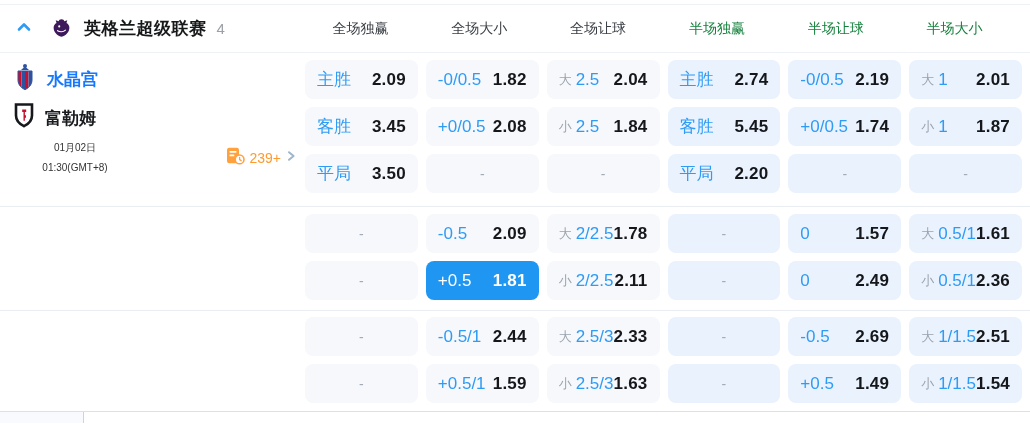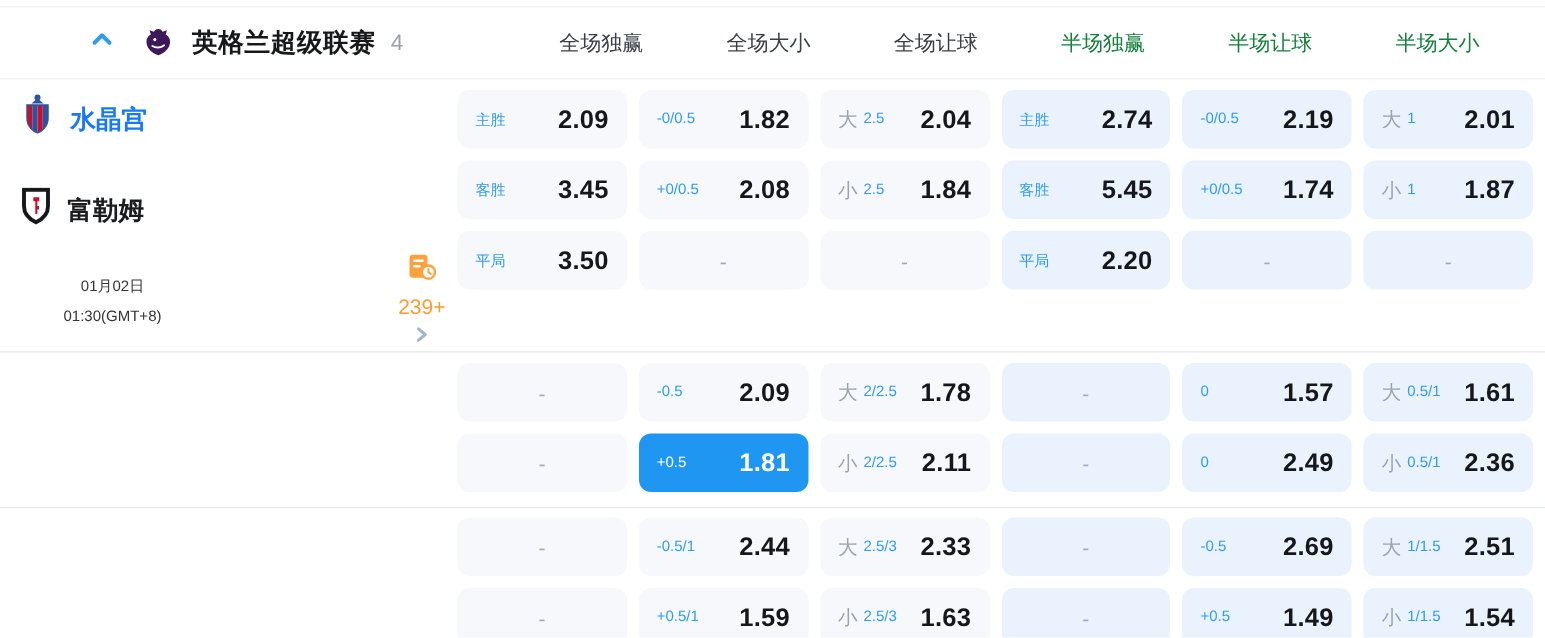--- a/index.html
+++ b/index.html
@@ -3,57 +3,57 @@
 <meta charset="utf-8">
 <style>
   * { box-sizing: border-box; margin: 0; padding: 0; }
   html,body { width: 1030px; height: 425px; background: #fff; overflow: hidden;
               font-family: "Liberation Sans", "DejaVu Sans", sans-serif; }
   .panel { width: 1030px; height: 425px; background: #fff; }
   .top-line { height: 5px; border-bottom: 1px solid #eef1f5; }
 
   
   .hdr { height: 48px; display: flex; align-items: center; border-bottom: 1px solid #eef1f5; }
-  .hdr-left { width: 305px; display: flex; align-items: center; flex: none; margin-left: 44px; }
+  .hdr-left { width: 305px; display: flex; align-items: center; flex: none; }
   .collapse-btn { margin-left: 14px; width: 20px; height: 20px; display: flex; align-items: center; justify-content: center; cursor: pointer; }
   .pl-logo { margin-left: 17px; display: flex; align-items: center; }
   .league-title { margin-left: 12px; font-size: 17px; font-weight: 700; color: #17181a; letter-spacing: .5px; }
   .match-count { margin-left: 10px; font-size: 15px; color: #9aa0a6; }
   .hdr-cols { flex: 1; display: flex; gap: 8px; padding-right: 20px; }
   .col-h { flex: 1; text-align: center; font-size: 14px; color: #3a3f45; cursor: pointer; }
   .col-h.active { color: #15803d; }
 
   
   .group { display: flex; }
   .group.g0 { padding-top: 7px; padding-bottom: 13px; }
   .group.g1 { padding-top: 7px; padding-bottom: 10px; }
   .group.g2 { padding-top: 6px; padding-bottom: 8px; }
   .gdivider { border-bottom: 1px solid #e9edf2; }
-  .left-panel { width: 305px; flex: none; display: flex; flex-direction: column; gap: 22px; }
+  .left-panel { width: 305px; flex: none; display: flex; flex-direction: column; gap: 0; }
   .grid { flex: 1; display: grid; grid-template-columns: repeat(6, 1fr); grid-auto-rows: 39px;
           column-gap: 8px; row-gap: 8px; padding-right: 8px; }
 
   
   .team-row { height: 39px; display: flex; align-items: center; gap: 10px; padding-left: 13px; cursor: pointer; }
   .team-name { font-size: 17px; font-weight: 700; }
   .team-name.home { color: #1677ff; }
   .team-name.away { color: #1a1c1f; }
   .info-row { height: 39px; display: flex; align-items: center; justify-content: space-between; }
   .datetime { width: 150px; text-align: center; font-size: 10px; color: #333; line-height: 20px; }
-  .markets { display: flex; align-items: center; gap: 4px; padding-right: 8px; cursor: pointer; flex-direction: column; }
+  .markets { display: flex; align-items: center; gap: 4px; padding-right: 8px; cursor: pointer; }
   .markets-label { font-size: 14px; color: #ff9a2e; }
 
   
   .cell { background: #f6f8fb; border-radius: 8px; display: flex; align-items: center;
           justify-content: space-between; padding: 0 12px; cursor: pointer; }
   .cell.half { background: #e9f2fd; }
   .cell.empty { justify-content: center; cursor: default; }
   .cell .lbl { display: flex; align-items: center; gap: 4px; font-size: 13px; }
   .cell .pre { color: #9aa3ae; font-size: 13px; }
-  .cell .hc { color: #2e9bf5; font-size: 10px; }
+  .cell .hc { color: #2e9bf5; font-size: 17px; }
   .cell .odds { font-size: 17px; font-weight: 700; color: #15171a; letter-spacing: .2px; }
   .cell .dash { color: #a3abb8; font-size: 14px; }
   .cell.sel { background: #1f97f2; }
   .cell.sel .hc, .cell.sel .odds, .cell.sel .pre { color: #fff; }
 
   
   .bottom-line { border-top: 1px solid #dbe1e8; }
   .next-strip { height: 11px; background: #fff; display: flex; }
   .next-left { width: 84px; background: #f8fafd; border-right: 1px solid #ccd5dd; }
 </style>

